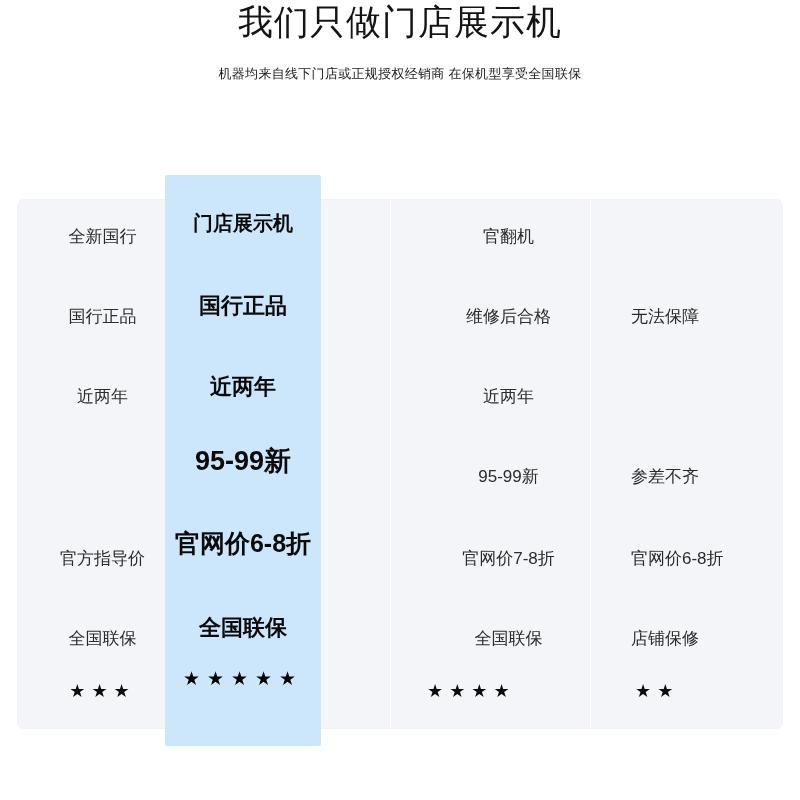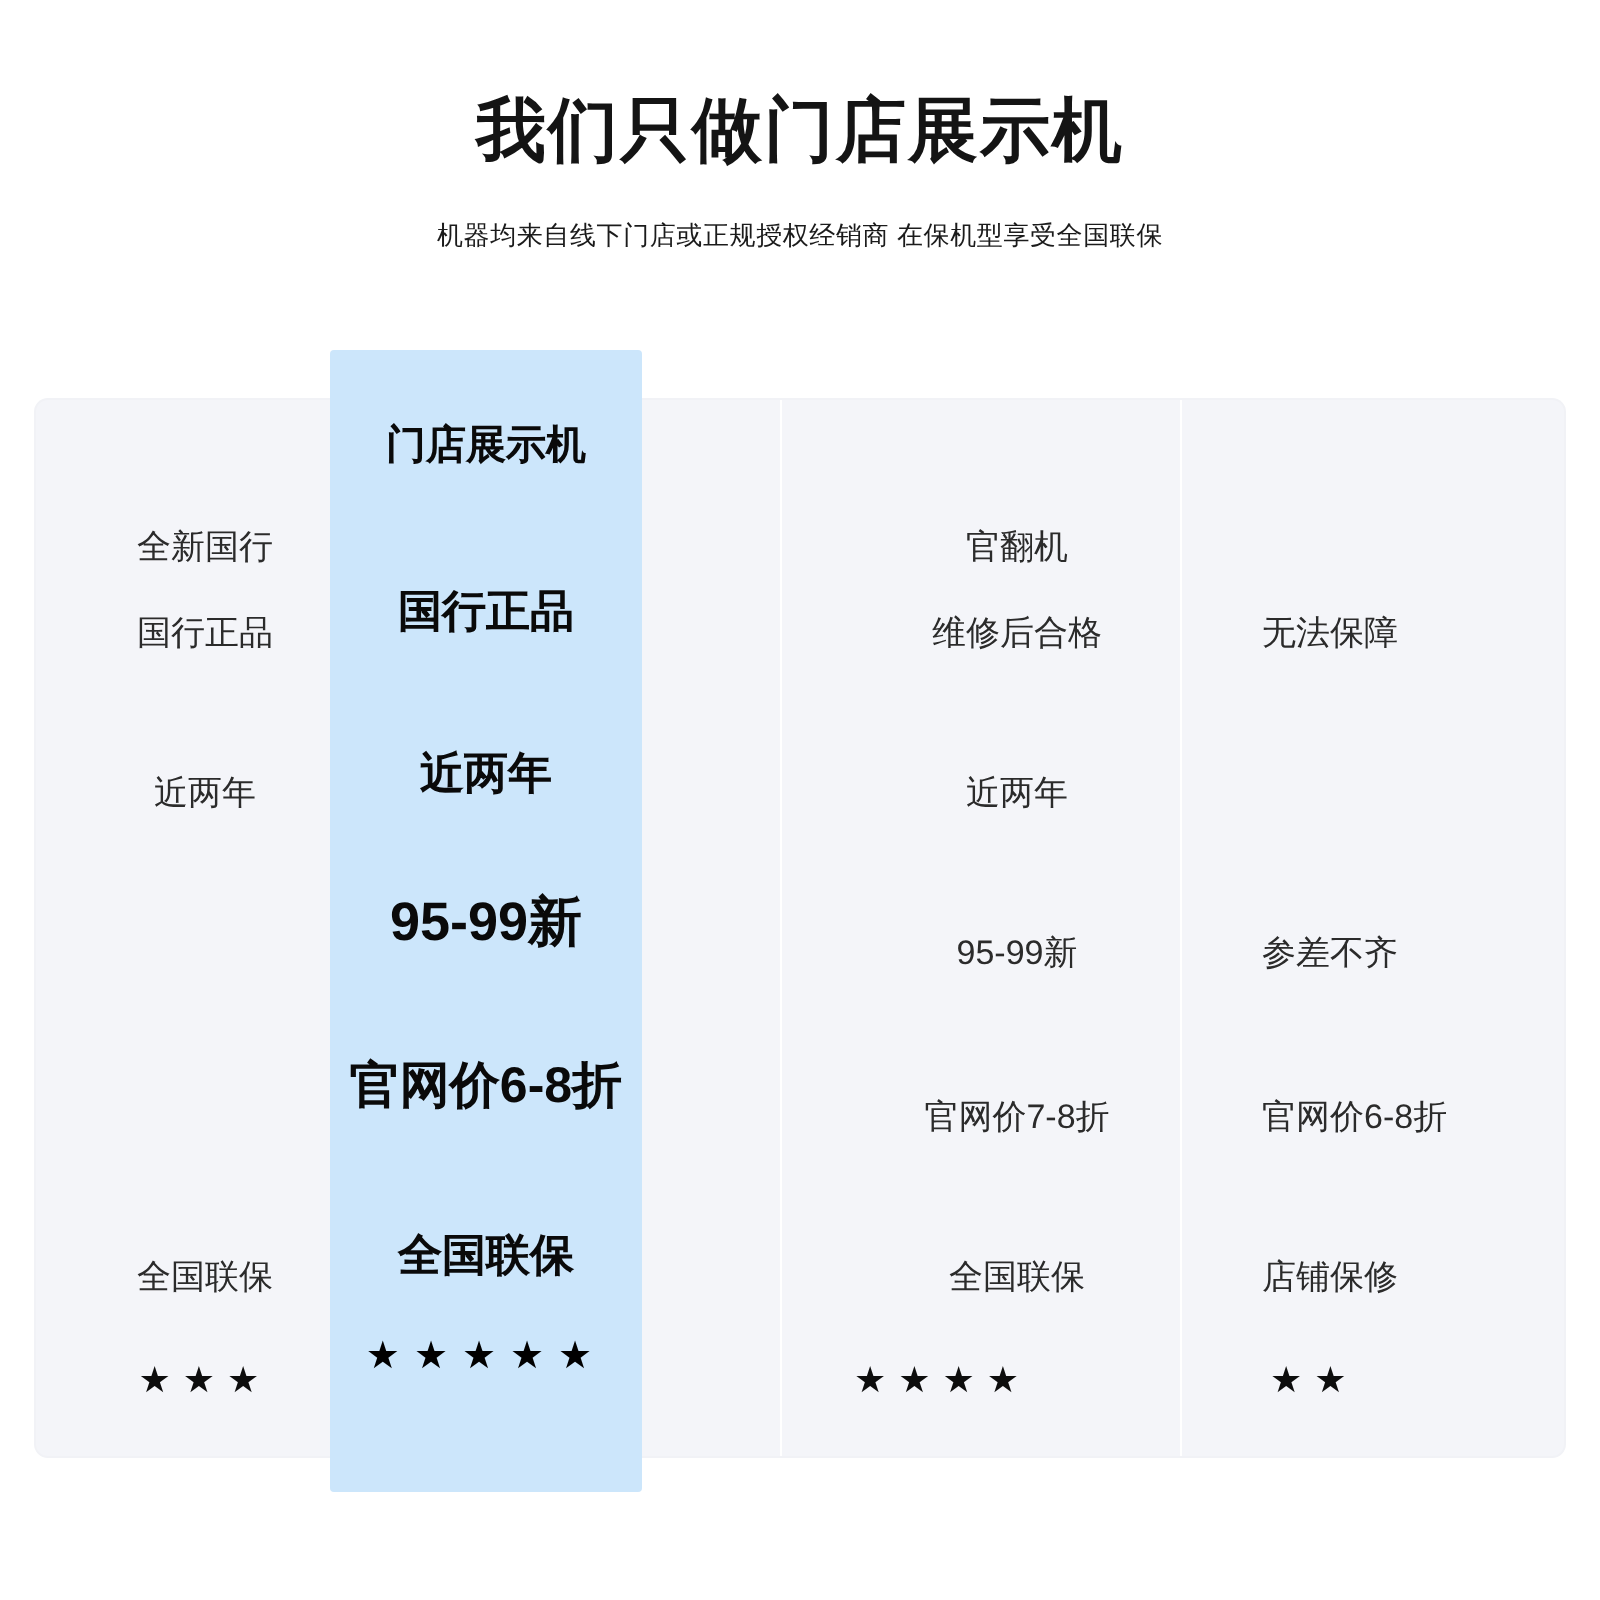--- a/index.html
+++ b/index.html
@@ -25,24 +25,23 @@
   
   .header {
     position: absolute;
     left: 0;
     top: 0;
     width: 800px;
     text-align: center;
   }
   .title {
     margin: 0;
-    padding-top: 44px;
     font-size: 35px;
     line-height: 44px;
-    font-weight: 700;
+    font-weight: 400;
     letter-spacing: 1px;
     color: #141414;
   }
   .subtitle {
     margin: 0;
     padding-top: 17px;
     font-size: 13px;
     line-height: 26px;
     font-weight: 400;
     letter-spacing: 0.3px;
@@ -92,21 +91,21 @@
     font-size: 17px;
     line-height: 22px;
     font-weight: 400;
     color: #2b2b2b;
     white-space: nowrap;
   }
   .col-1 .cell { padding-left: 6px; box-sizing: border-box; }
   .col-3 .cell { text-align: center;  padding-left: 36px; box-sizing: border-box; }
   .col-4 .cell { text-align: left;  padding-left: 40px; box-sizing: border-box; }
 
-  .cell.r0 { top: 26px; margin-top: 37px;  }
+  .cell.r0 { top: 26px;  }
   .cell.r1 { top: 106px; }
   .cell.r2 { top: 186px; }
   .cell.r3 { top: 266px; }
   .cell.r4 { top: 348px; }
   .cell.r5 { top: 428px; }
 
   .stars {
     position: absolute;
     left: 0;
     width: 100%;
@@ -173,20 +172,21 @@
   <div class="panel">
 
     <div class="divider d1"></div>
     <div class="divider d2"></div>
     <div class="divider d3"></div>
 
     <div class="col col-1">
       <div class="cell r0">全新国行</div>
       <div class="cell r1">国行正品</div>
       <div class="cell r2">近两年</div>
+      <div class="cell r4">官方指导价</div>
       <div class="cell r5">全国联保</div>
       <div class="stars">★★★</div>
     </div>
 
     <div class="col col-3">
       <div class="cell r0">官翻机</div>
       <div class="cell r1">维修后合格</div>
       <div class="cell r2">近两年</div>
       <div class="cell r3">95-99新</div>
       <div class="cell r4">官网价7-8折</div>

